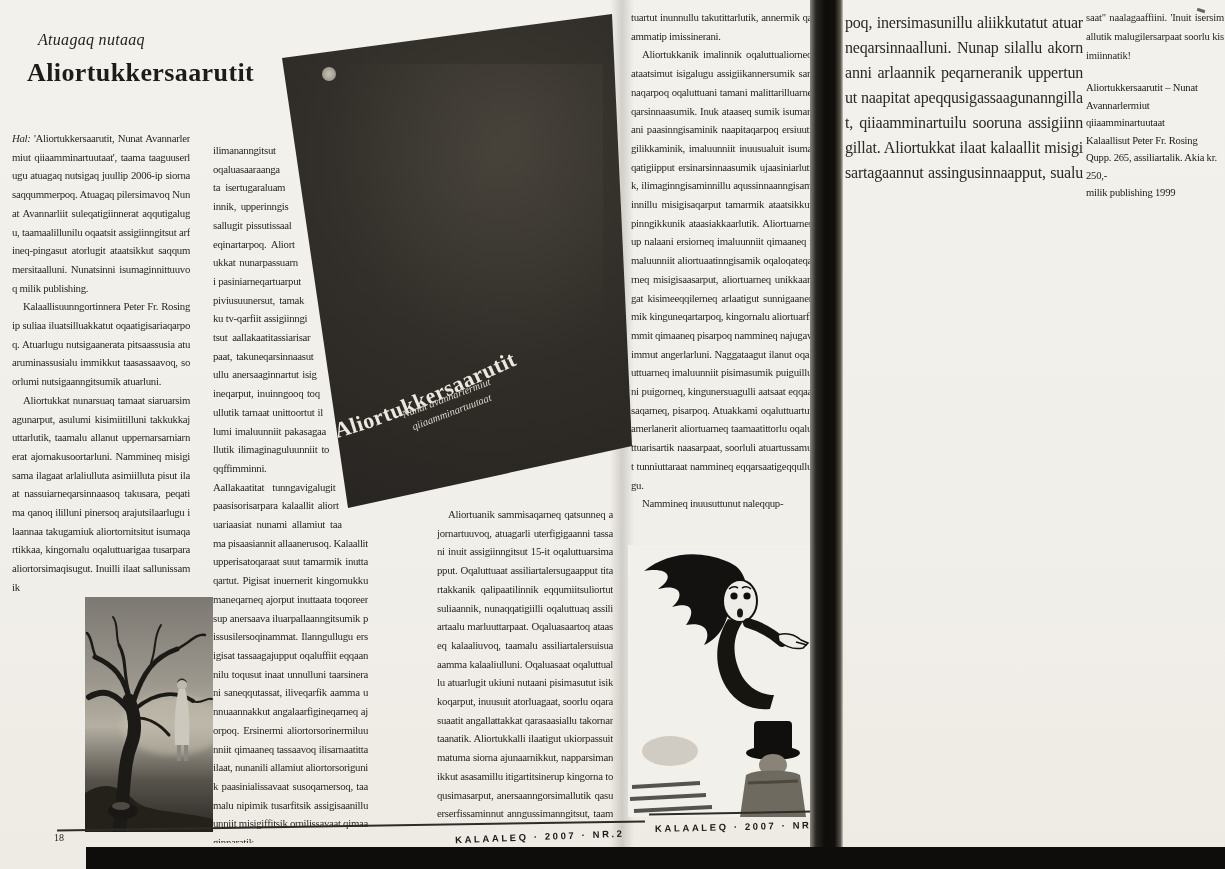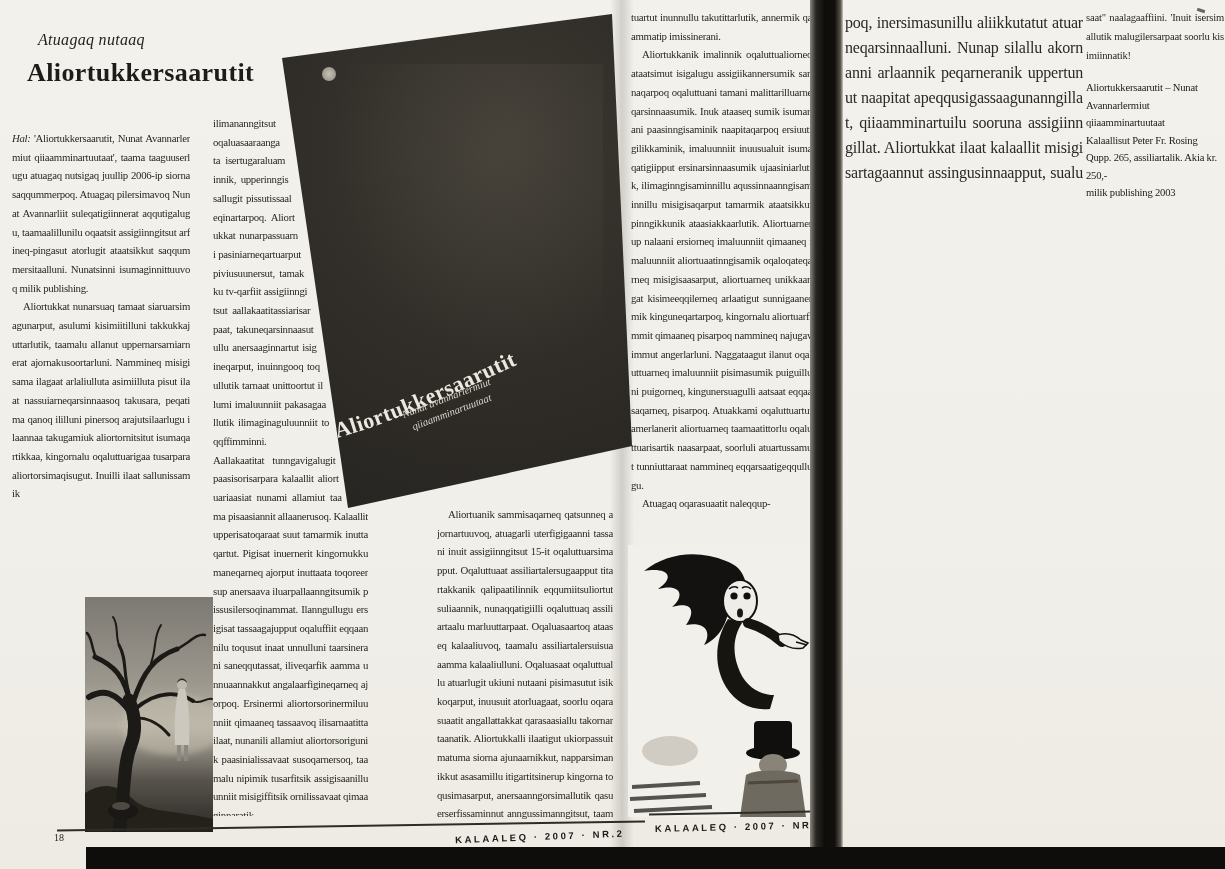--- a/index.html
+++ b/index.html
@@ -50,24 +50,25 @@
 <body>
 
 <div class="scan">
 
   <div>
     <div class="kicker">Atuagaq nutaaq</div>
     <div class="headline">Aliortukkersaarutit</div>
 
     <div class="col bt" style="left:12px;top:129px;width:178px;height:472px;">
       <p class="para"><i>Hal:</i> <span>'Aliortukkersaarutit, Nunat Avannarlermiut qiiaamminartuutaat', taama taaguuserlugu atuagaq nutsigaq juullip 2006-ip siorna saqqummerpoq. Atuagaq pilersimavoq Nunat Avannarliit suleqatigiinnerat aqqutigalugu, taamaalillunilu oqaatsit assigiinngitsut arfineq-pingasut atorlugit ataatsikkut saqqummersitaalluni. Nunatsinni isumaginnittuuvoq milik publishing.</span></p>
+      <p class="para ind">Kalaallisuunngortinnera Peter Fr. Rosingip suliaa iluatsilluakkatut oqaatigisariaqarpoq. Atuarlugu nutsigaanerata pitsaassusia atuaruminassusialu immikkut taasassaavoq, soorlumi nutsigaanngitsumik atuarluni.</p>
       <p class="para ind">Aliortukkat nunarsuaq tamaat siaruarsimagunarput, asulumi kisimiitilluni takkukkajuttarlutik, taamalu allanut uppernarsarniarnerat ajornakusoortarluni. Nammineq misigisama ilagaat arlaliulluta asimiilluta pisut ilaat nassuiarneqarsinnaasoq takusara, peqatima qanoq ililluni pinersoq arajutsilaarlugu ilaannaa takugamiuk aliortornitsitut isumaqartikkaa, kingornalu oqaluttuarigaa tusarpara aliortorsimaqisugut. Inuilli ilaat sallunissamik</p>
     </div>
 
-    <div class="col bt" style="left:213px;top:114px;width:155px;height:702px;z-index:1;">
+    <div class="col bt" style="left:213px;top:141px;width:155px;height:702px;z-index:1;">
       <div class="bookwrap"></div>
       <p class="para">ilimananngitsut oqaluasaaraangata isertugaraluaminnik, upperinngissallugit pissutissaaleqinartarpoq. Aliortukkat nunarpassuarni pasiniarneqartuarput piviusuunersut, tamakku tv-qarfiit assigiinngitsut aallakaatitassiarisarpaat, takuneqarsinnaasutullu anersaaginnartut isigineqarput, inuinngooq toqullutik tarnaat unittoortut illumi imaluunniit pakasagaallutik ilimaginaguluunniit toqqffimminni.</p>
       <p class="para">Aallakaatitat tunngavigalugit paasisorisarpara kalaallit aliortuariaasiat nunami allamiut taama pisaasiannit allaanerusoq. Kalaallit upperisatoqaraat suut tamarmik inuttaqartut. Pigisat inuernerit kingornukkumaneqarneq ajorput inuttaata toqoreersup anersaava iluarpallaanngitsumik pissusilersoqinammat. Ilanngullugu ersigisat tassaagajupput oqaluffiit eqqaannilu toqusut inaat unnulluni taarsinerani saneqqutassat, iliveqarfik aamma unnuaannakkut angalaarfigineqarneq ajorpoq. Ersinermi aliortorsorinermiluunniit qimaaneq tassaavoq ilisarnaatitta ilaat, nunanili allamiut aliortorsorigunik paasinialissavaat susoqarnersoq, taamalu nipimik tusarfitsik assigisaanilluunniit misigiffitsik ornilissavaat qimaaginnaratik.</p>
     </div>
 
     <div class="col bt" style="left:437px;top:505px;width:176px;height:324px;">
       <p class="para ind">Aliortuanik sammisaqarneq qatsunneq ajornartuuvoq, atuagarli uterfigigaanni tassani inuit assigiinngitsut 15-it oqaluttuarsimapput. Oqaluttuaat assiliartalersugaapput titartakkanik qalipaatilinnik eqqumiitsuliortut suliaannik, nunaqqatigiilli oqaluttuaq assiliartaalu marluuttarpaat. Oqaluasaartoq ataaseq kalaaliuvoq, taamalu assiliartalersuisua aamma kalaaliulluni. Oqaluasaat oqaluttuallu atuarlugit ukiuni nutaani pisimasutut isikkoqarput, inuusuit atorluagaat, soorlu oqarasuaatit angallattakkat qarasaasiallu takornartaanatik. Aliortukkalli ilaatigut ukiorpassuit matuma siorna ajunaarnikkut, napparsimanikkut asasamillu itigartitsinerup kingorna toqusimasarput, anersaanngorsimallutik qasuerserfissaminnut anngussimanngitsut, taamalu ikerinnarmi angalaar-</p>
     </div>
 
     <div class="cover">
@@ -133,21 +134,21 @@
     <div class="pagenum">18</div>
   </div>
 
   <div class="gutter"></div>
 
   <div>
 
     <div class="col bt" style="left:631px;top:8px;width:181px;height:526px;">
       <p class="para">tuartut inunnullu takutittarlutik, annermik qaammatip imissinerani.</p>
       <p class="para ind">Aliortukkanik imalinnik oqaluttualiorneq ataatsimut isigalugu assigiikannersumik sannaqarpoq oqaluttuani tamani malittarilluarneqarsinnaasumik. Inuk ataaseq sumik isumanani paasinngisaminik naapitaqarpoq ersiuutigilikkaminik, imaluunniit inuusualuit isumaqatigiipput ersinarsinnaasumik ujaasiniarlutik, ilimaginngisaminnillu aqussinnaanngisaminnillu misigisaqarput tamarmik ataatsikkut pinngikkunik ataasiakkaarlutik. Aliortuarnerup nalaani ersiorneq imaluunniit qimaaneq imaluunniit aliortuaatinngisamik oqaloqateqarneq misigisaasarput, aliortuarneq unikkaangat kisimeeqqilerneq arlaatigut sunnigaanermik kinguneqartarpoq, kingornalu aliortuarfimmit qimaaneq pisarpoq nammineq najugavimmut angerlarluni. Naggataagut ilanut oqaluttuarneq imaluunniit pisimasumik puiguilluni puigorneq, kingunersuagulli aatsaat eqqaasaqarneq, pisarpoq. Atuakkami oqaluttuartut amerlanerit aliortuarneq taamaatittorlu oqaluttuarisartik naasarpaat, soorluli atuartussamut tunniuttaraat nammineq eqqarsaatigeqqullugu.</p>
-      <p class="para ind">Atuagaq oqarasuaatit naleqqup-</p>
+      <p class="para ind">Nammineq inuusuttunut naleqqup-</p>
     </div>
 
     <svg class="illus" style="left:628px;top:545px;" width="184" height="272" viewBox="0 0 184 272">
       <rect width="184" height="272" fill="#f2f0ea"></rect>
       <ellipse cx="42" cy="206" rx="28" ry="15" fill="#b9b4a8" opacity="0.6"></ellipse>
       <g stroke="#3a3833" stroke-width="4" opacity="0.85">
         <line x1="4" y1="242" x2="72" y2="238"></line>
         <line x1="2" y1="254" x2="78" y2="250"></line>
         <line x1="6" y1="266" x2="84" y2="262"></line>
       </g>
@@ -180,20 +181,20 @@
 
     <div class="col bt2" style="left:845px;top:10px;width:238px;height:172px;">
       <p class="para">poq, inersimasunillu aliikkutatut atuarneqarsinnaalluni. Nunap silallu akornanni arlaannik peqarneranik uppertunut naapitat apeqqusigassaagunanngillat, qiiaamminartuilu sooruna assigiinngillat. Aliortukkat ilaat kalaallit misigisartagaannut assingusinnaapput, sualummik saamit naapittarsimasaat illuaqqani asimiittuni "aner-</p>
     </div>
 
     <div class="col bt3" style="left:1086px;top:8px;width:138px;height:220px;">
       <p class="para">saat" naalagaaffiini. 'Inuit isersimallutik malugilersarpaat soorlu kisimiinnatik!</p>
       <p class="para bookinfo">Aliortukkersaarutit – Nunat Avannarlermiut qiiaamminartuutaat
 Kalaallisut Peter Fr. Rosing
 Qupp. 265, assiliartalik. Akia kr. 250,-
-milik publishing 2003</p>
+milik publishing 1999</p>
     </div>
   </div>
 
   <div class="band"></div>
   <div class="bottomband"></div>
   <div class="speck"></div>
 </div>
 
 </body></html>

